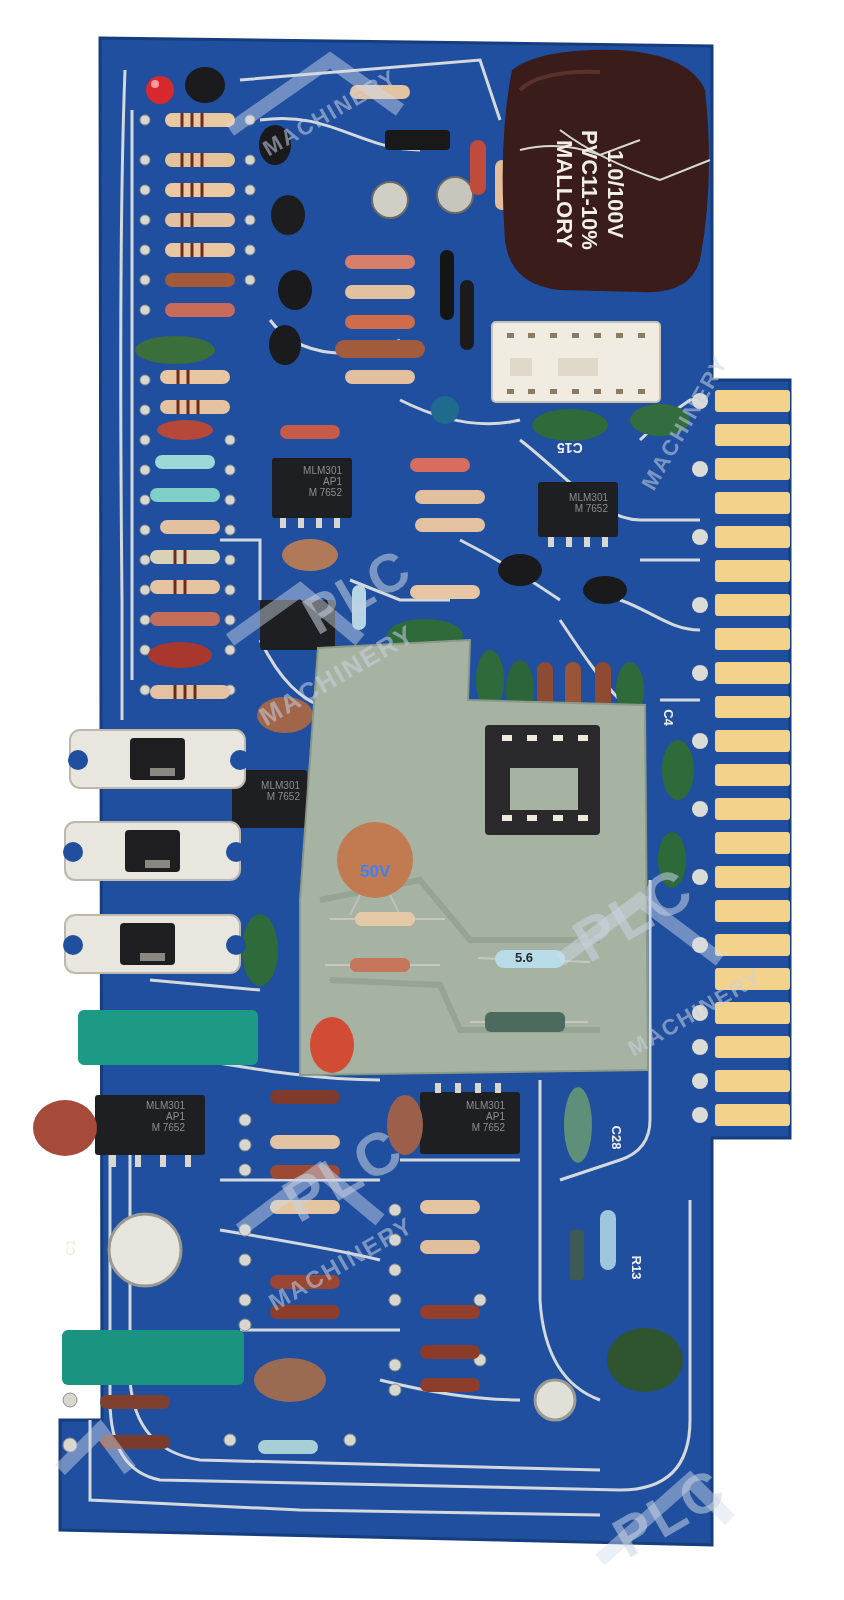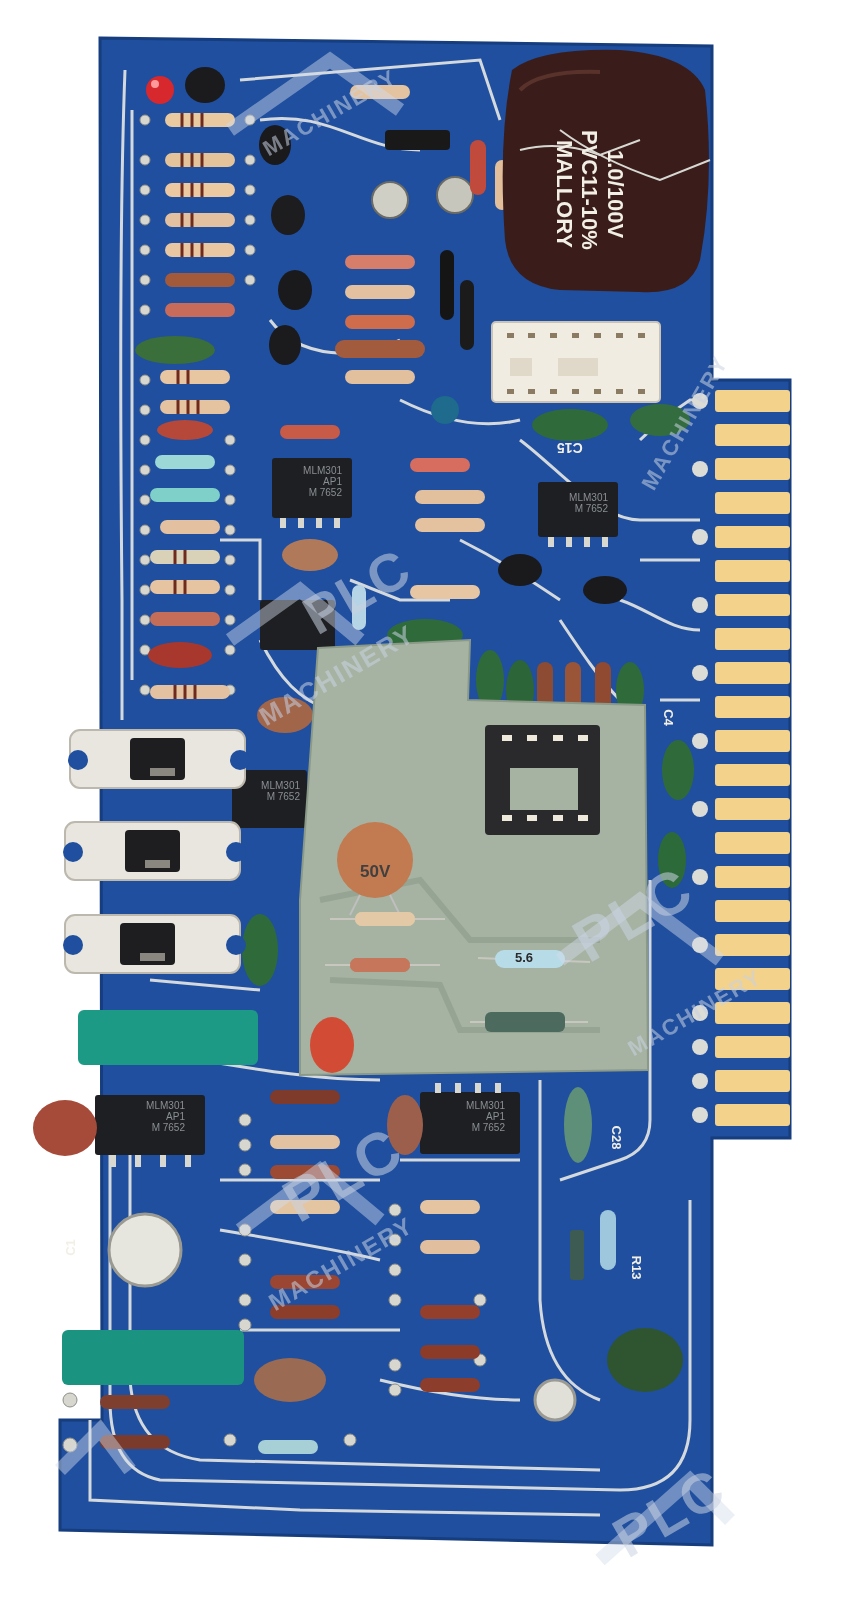--- a/index.html
+++ b/index.html
@@ -440,21 +440,21 @@
   <div>MLM301</div>
   <div>AP1</div>
   <div>M 7652</div>
 </div>
 <div class="ic-text" style="left:435px;top:1100px;width:70px;">
   <div>MLM301</div>
   <div>AP1</div>
   <div>M 7652</div>
 </div>
 
-<div class="abs" style="left:360px;top:862px;font-size:17px;font-weight:bold;color:#404040;">50V</div>
+<div class="abs" style="left:360px;top:862px;font-size:17px;font-weight:bold;color:#3b82f6;">50V</div>
 <div class="abs" style="left:515px;top:950px;font-size:13px;font-weight:bold;color:#2a2a2a;">5.6</div>
 
 <div class="label" style="left:557px;top:440px;font-size:14px;transform:rotate(180deg);">C15</div>
 <div class="label" style="left:605px;top:1130px;font-size:13px;transform:rotate(90deg);">C28</div>
 <div class="label" style="left:62px;top:1240px;font-size:13px;transform:rotate(-90deg);">C1</div>
 <div class="label" style="left:625px;top:1260px;font-size:13px;transform:rotate(90deg);">R13</div>
 <div class="label" style="left:660px;top:710px;font-size:13px;transform:rotate(90deg);">C4</div>
 
 <div class="wm" style="left:255px;top:100px;font-size:22px;transform:rotate(-30deg);">MACHINERY</div>
 <div class="wm" style="left:250px;top:660px;font-size:26px;transform:rotate(-30deg);">MACHINERY</div>

